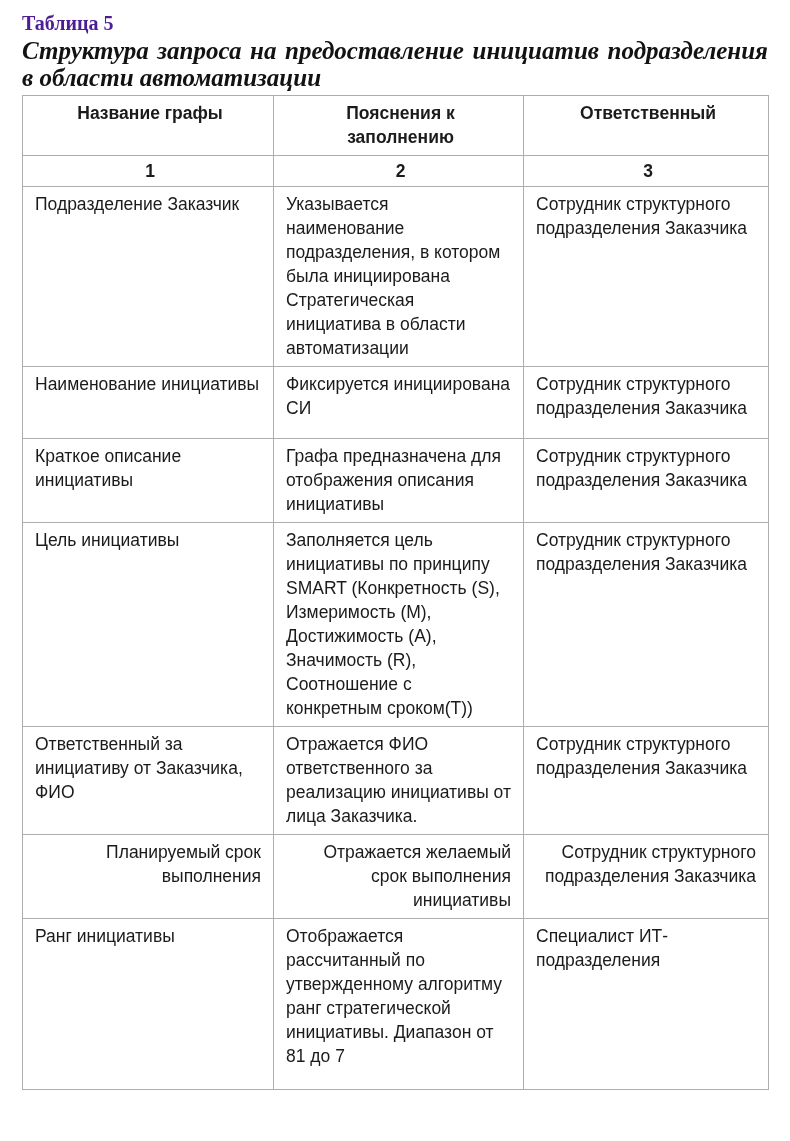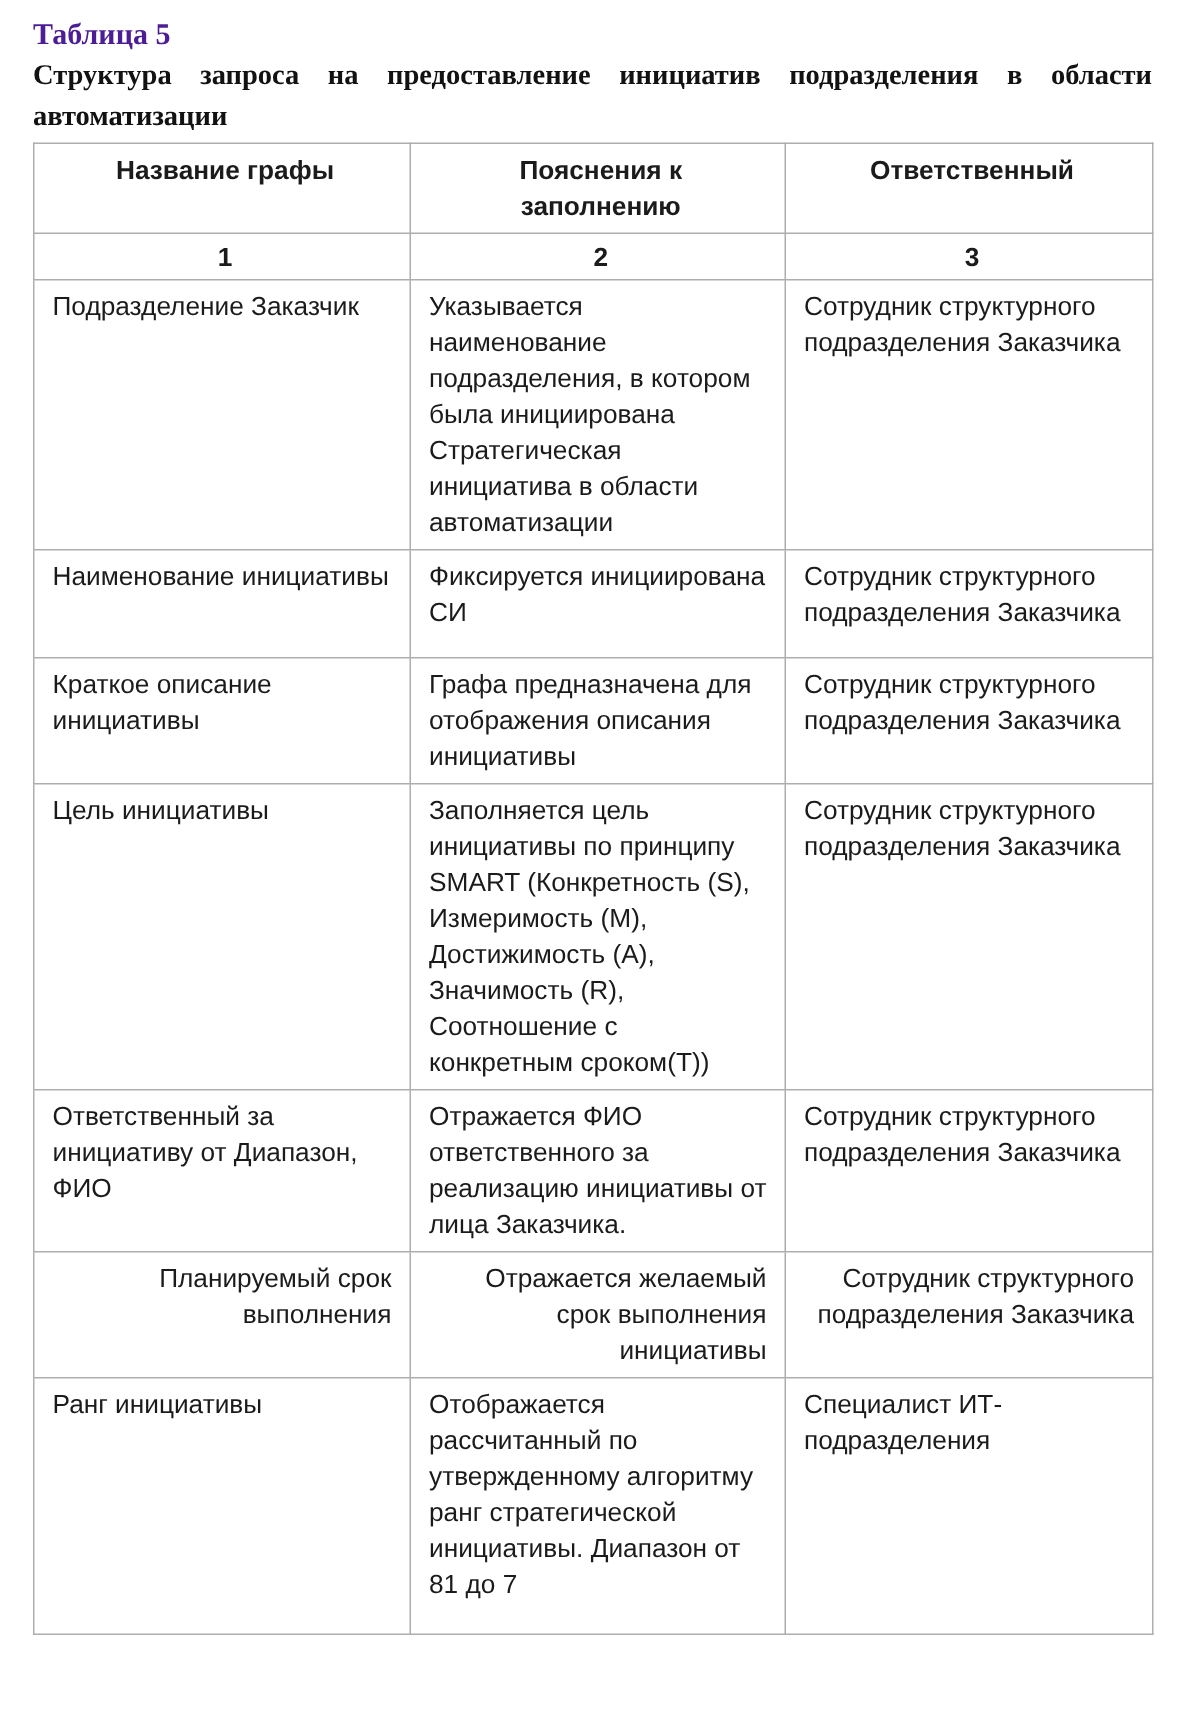--- a/index.html
+++ b/index.html
@@ -19,25 +19,26 @@
   .caption {
     font-family: "Liberation Serif", serif;
     font-weight: bold;
     font-size: 20px;
     line-height: 27px;
     color: #4c1d95;
   }
   .doc-title {
     font-family: "Liberation Serif", serif;
     font-weight: bold;
-    font-size: 19px;
+    font-size: 25px;
     line-height: 27px;
     color: #121212;
     text-align: justify;
     margin-bottom: 4px;
+    font-style: italic;
   }
   table.structure {
     width: 746px;
     border-collapse: collapse;
     table-layout: fixed;
     font-family: "Liberation Sans", sans-serif;
     font-size: 17.5px;
     line-height: 24px;
     color: #1b1b1b;
   }
@@ -110,21 +111,21 @@
         <td class="cell-name">Краткое описание инициативы</td>
         <td class="cell-explanation">Графа предназначена для отображения описания инициативы</td>
         <td class="cell-responsible">Сотрудник структурного подразделения Заказчика</td>
       </tr>
       <tr class="r4">
         <td class="cell-name">Цель инициативы</td>
         <td class="cell-explanation">Заполняется цель инициативы по принципу SMART (Конкретность (S), Измеримость (M), Достижимость (A), Значимость (R), Соотношение с конкретным сроком(T))</td>
         <td class="cell-responsible">Сотрудник структурного подразделения Заказчика</td>
       </tr>
       <tr class="r5">
-        <td class="cell-name">Ответственный за инициативу от Диапазон, ФИО</td>
+        <td class="cell-name">Ответственный за инициативу от Заказчика, ФИО</td>
         <td class="cell-explanation">Отражается ФИО ответственного за реализацию инициативы от лица Заказчика.</td>
         <td class="cell-responsible">Сотрудник структурного подразделения Заказчика</td>
       </tr>
       <tr class="r6">
         <td class="cell-name">Планируемый срок выполнения</td>
         <td class="cell-explanation">Отражается желаемый срок выполнения инициативы</td>
         <td class="cell-responsible">Сотрудник структурного подразделения Заказчика</td>
       </tr>
       <tr class="r7">
         <td class="cell-name">Ранг инициативы</td>

